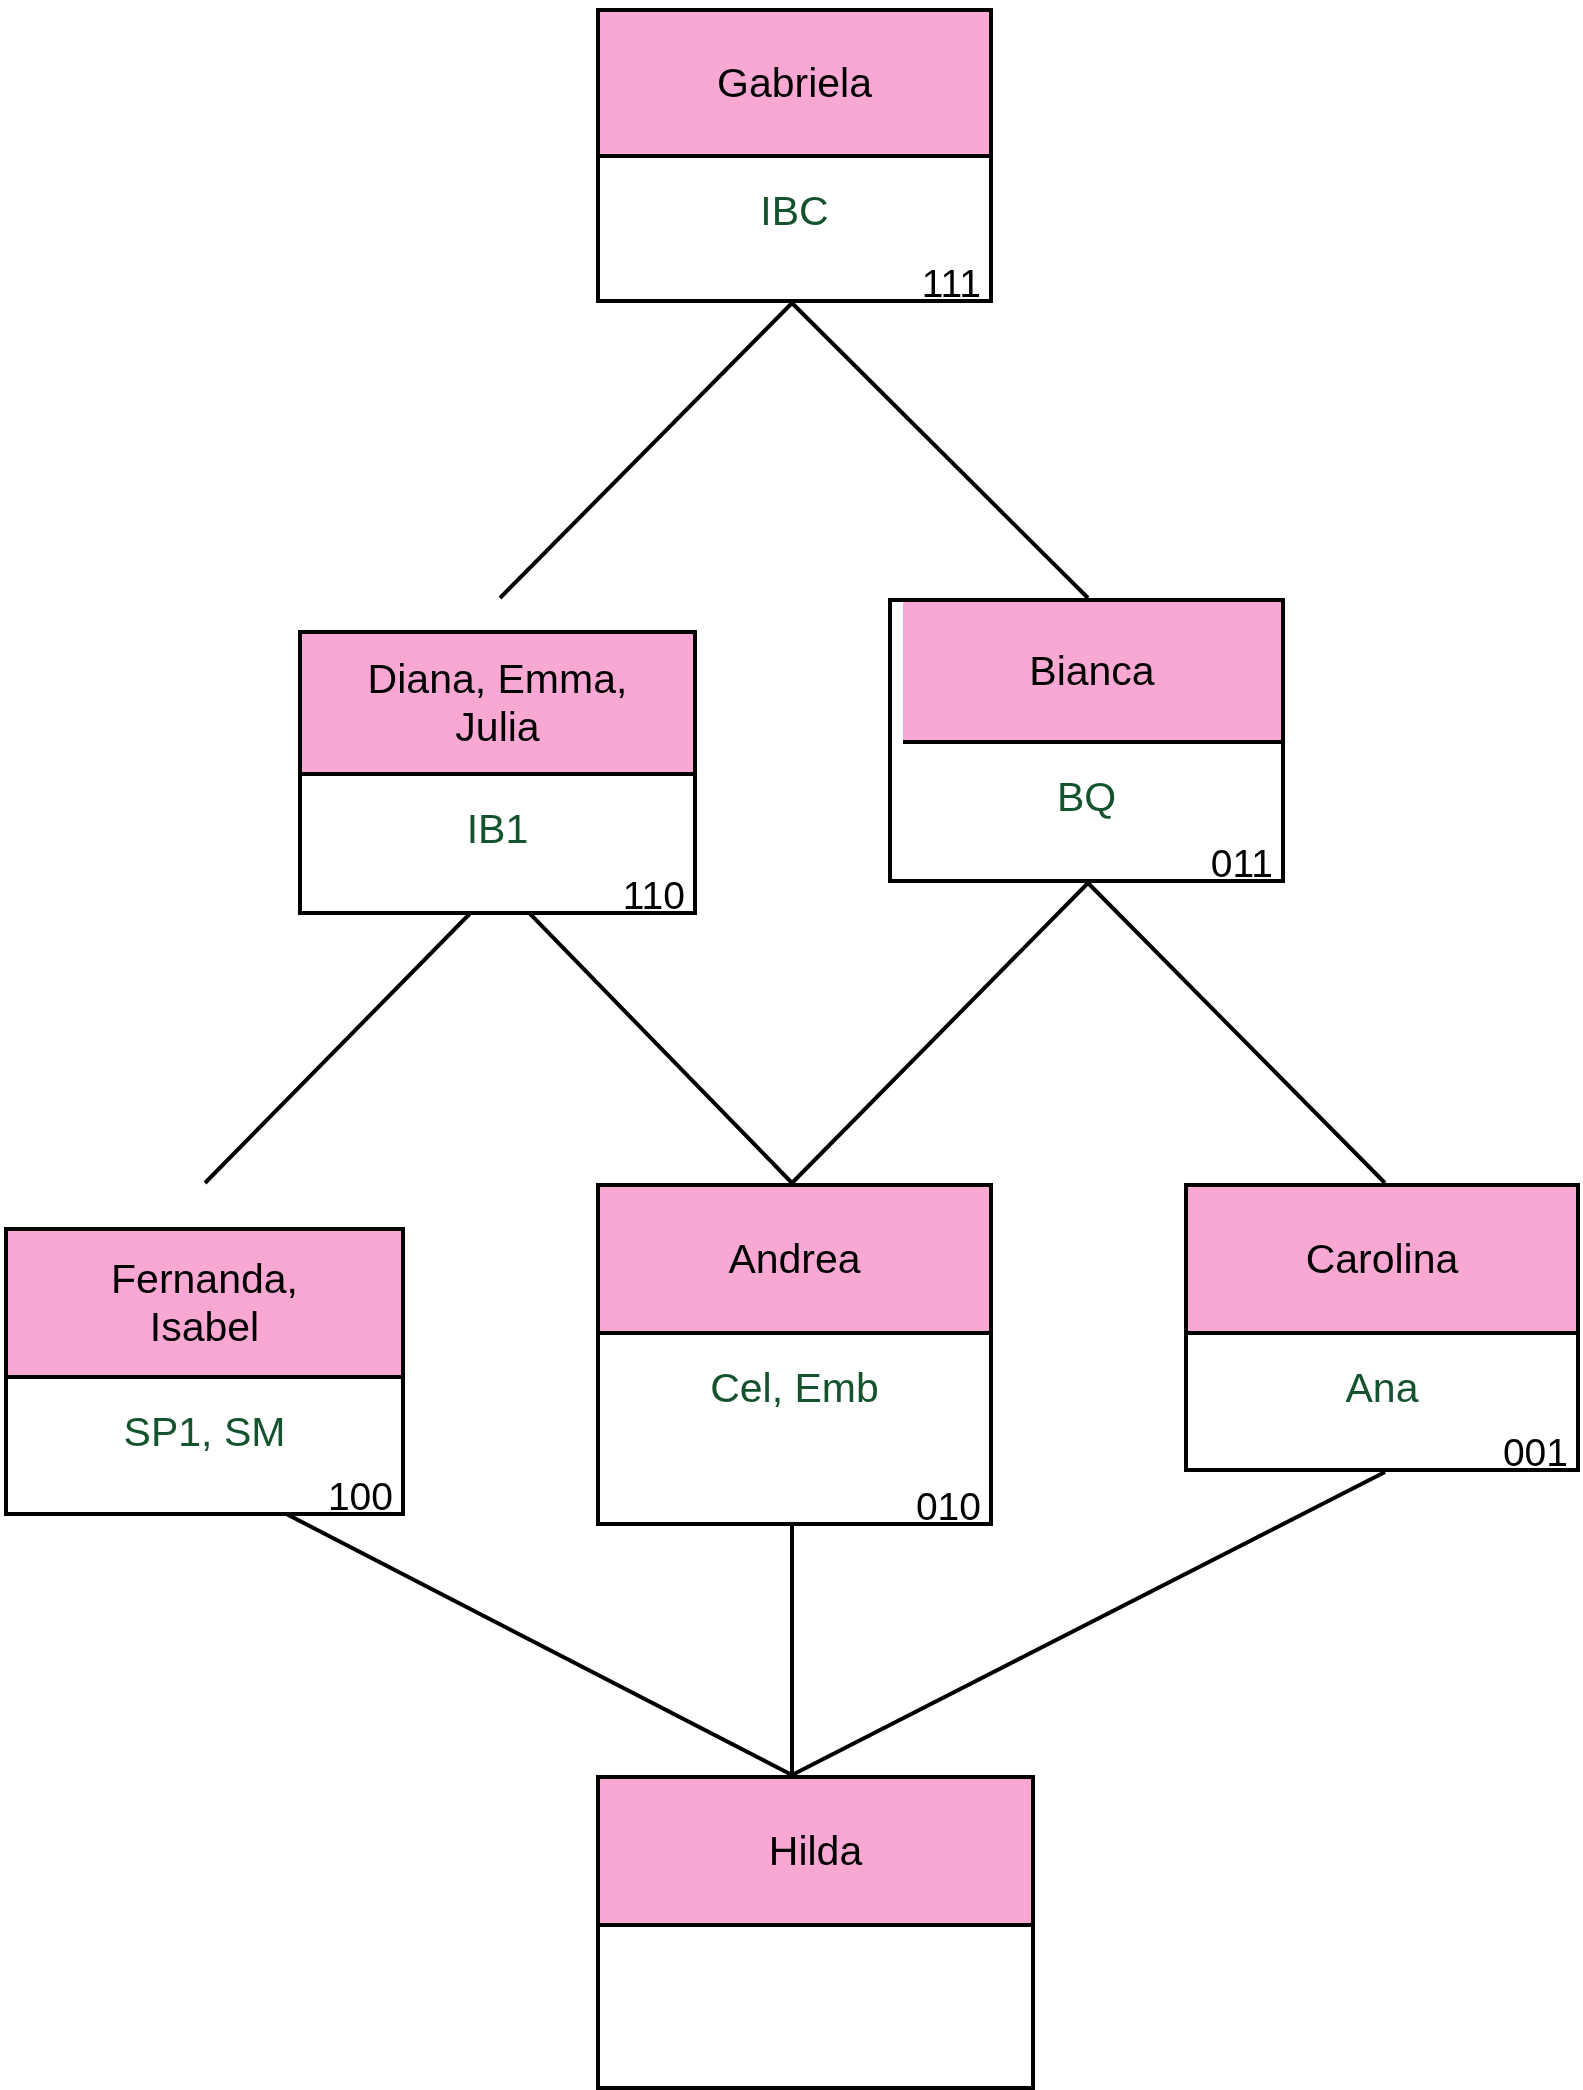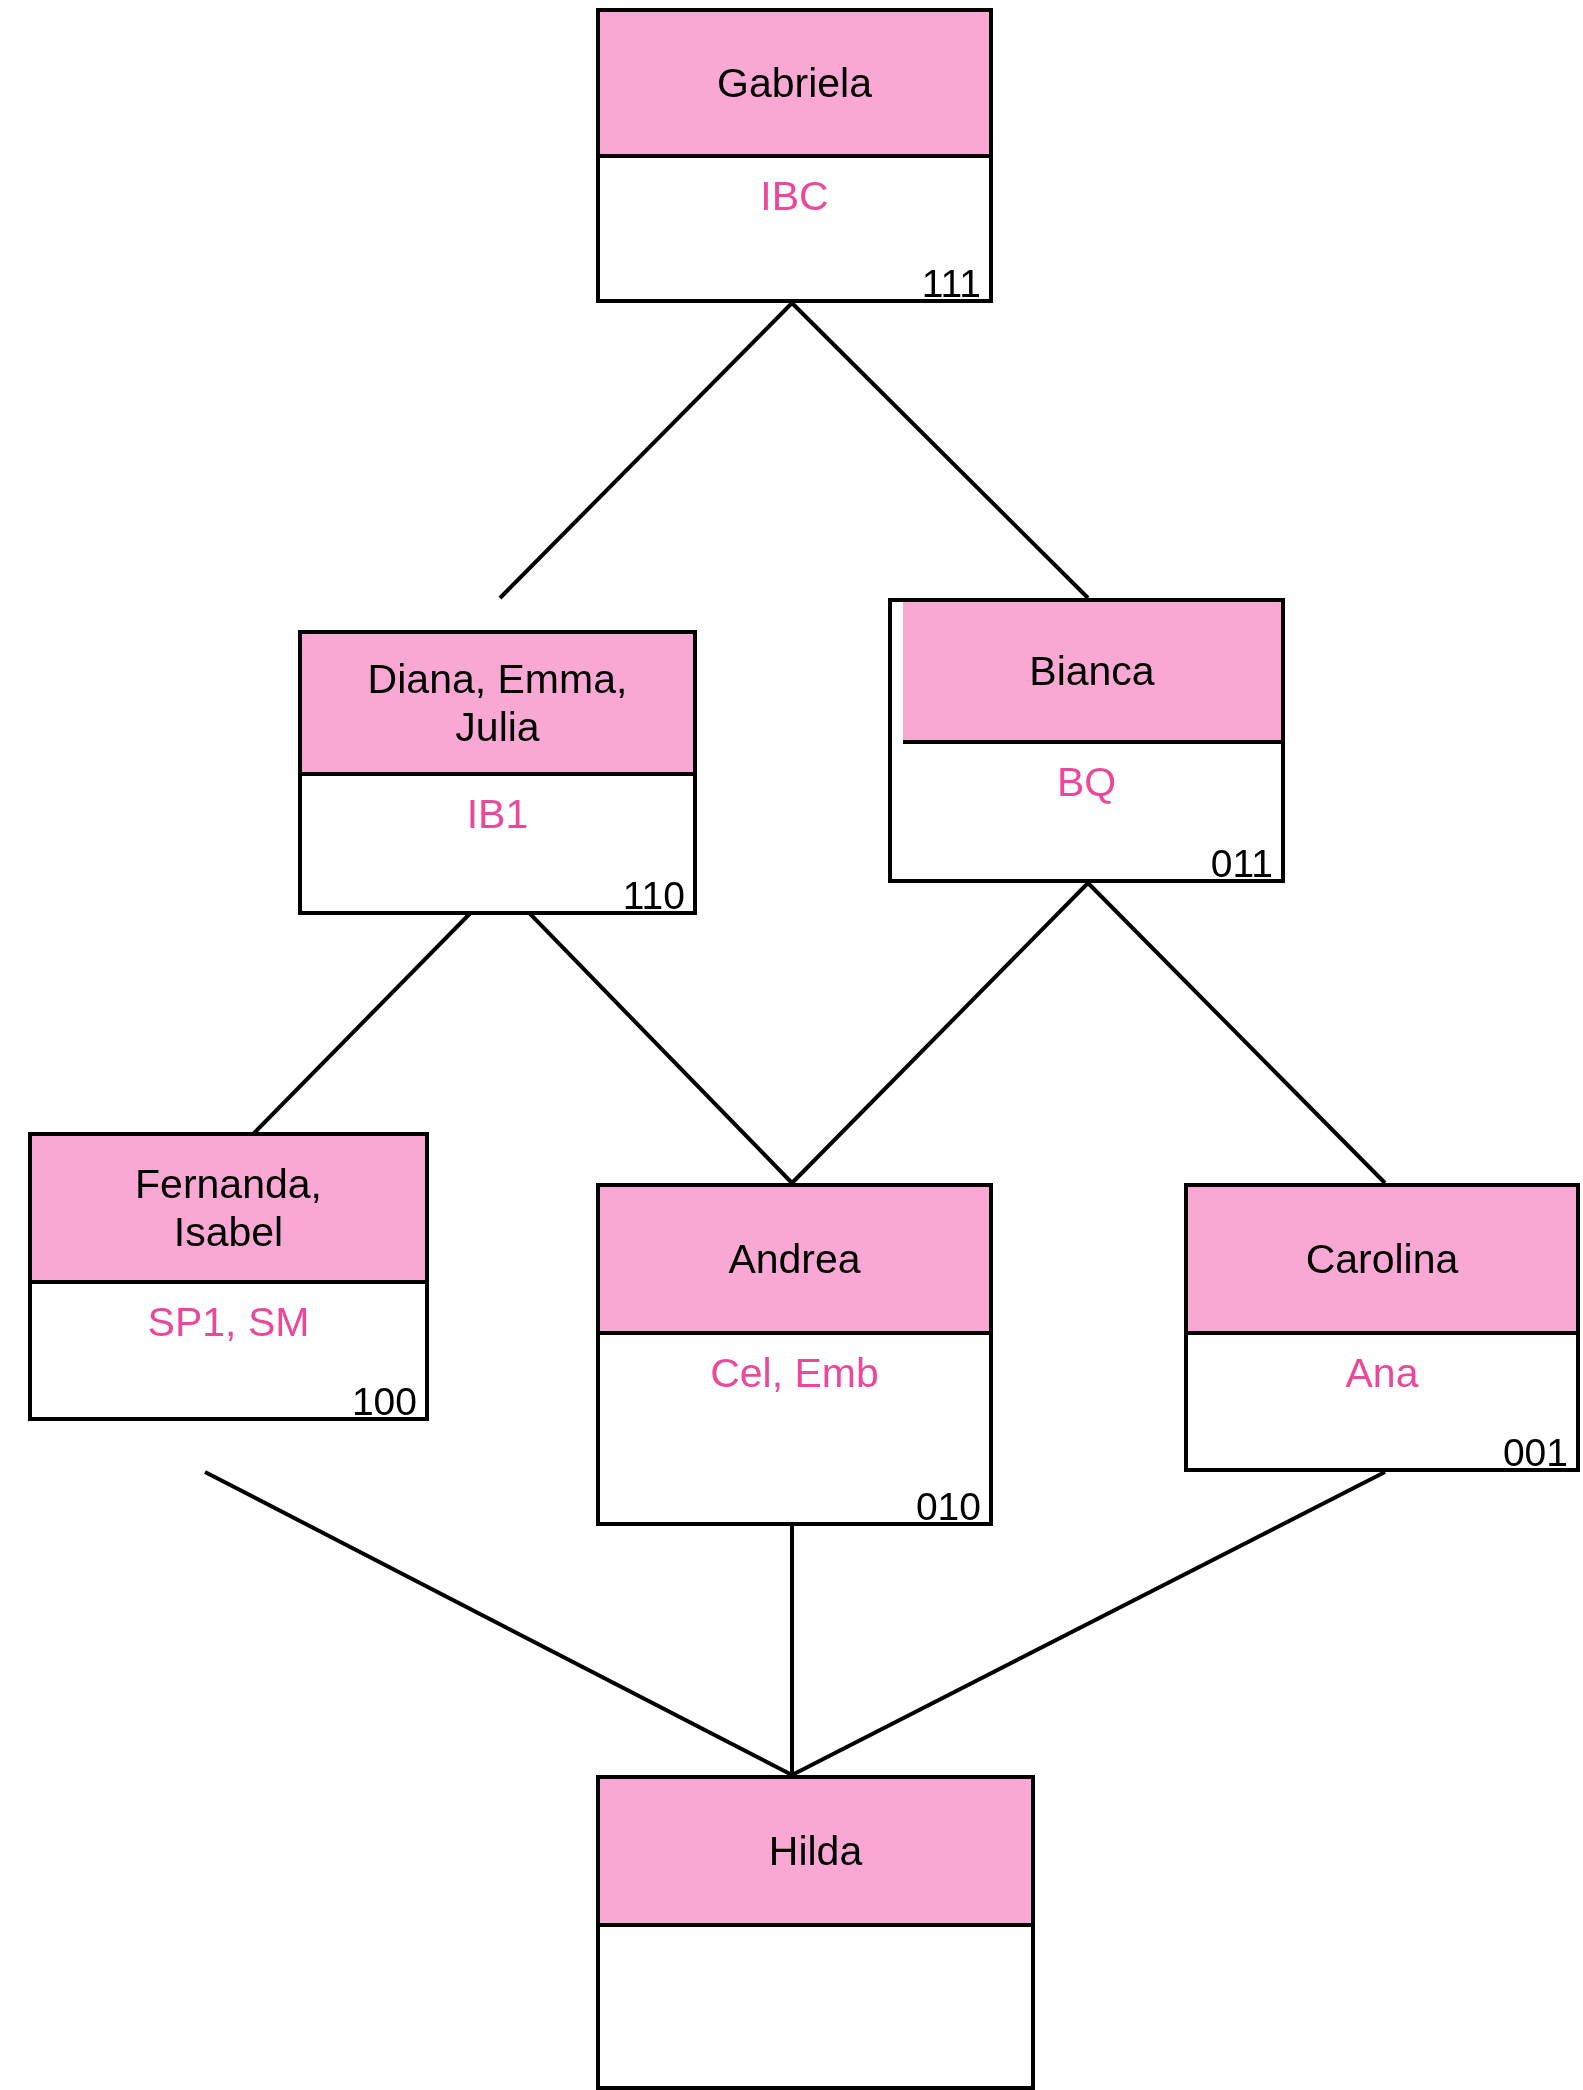--- a/index.html
+++ b/index.html
@@ -64,23 +64,23 @@
       #000000 0px,
       #000000 5px,
       #ffffff 5px,
       #ffffff 15px
     );
   }
   .attr-label {
     position: relative;
     z-index: 2;
     font-size: 41px;
-    color: #ec4899;
+    color: #14532d;
     line-height: 1.18;
-    padding-top: 14px;
+    padding-top: 29px;
     white-space: pre-line;
     text-align: right;
   }
   .code-label {
     position: absolute;
     right: 8px;
     bottom: -4px;
     z-index: 2;
     font-size: 39px;
     color: #000000;
@@ -131,21 +131,21 @@
   <div class="node" style="left: 888px; top: 598px; width: 397px; height: 285px;">
     <div class="node-top" style="height: 142px; margin-left: 11px;">
       <span>Bianca</span>
     </div>
     <div class="node-bottom">
       <div class="attr-label">BQ</div>
       <div class="code-label">011</div>
     </div>
   </div>
 
-  <div class="node" style="left: 4px; top: 1132px; width: 401px; height: 289px; margin-left: 24px;">
+  <div class="node" style="left: 4px; top: 1227px; width: 401px; height: 289px;">
     <div class="node-top" style="height: 148px;">
       <span>Fernanda,
 Isabel</span>
     </div>
     <div class="node-bottom">
       <div class="attr-label">SP1, SM</div>
       <div class="code-label">100</div>
     </div>
   </div>
 

